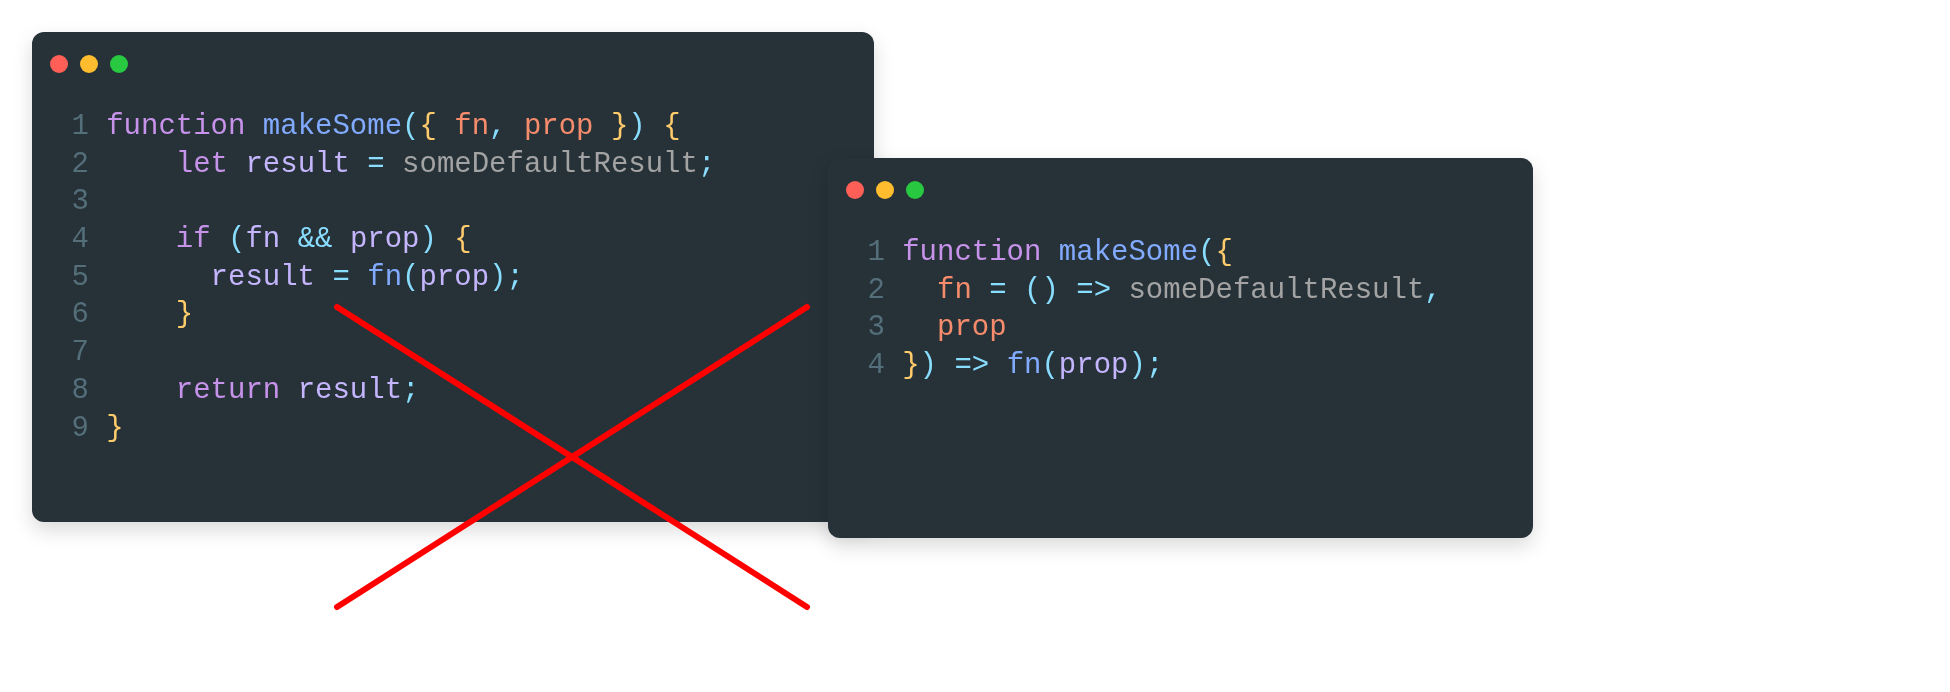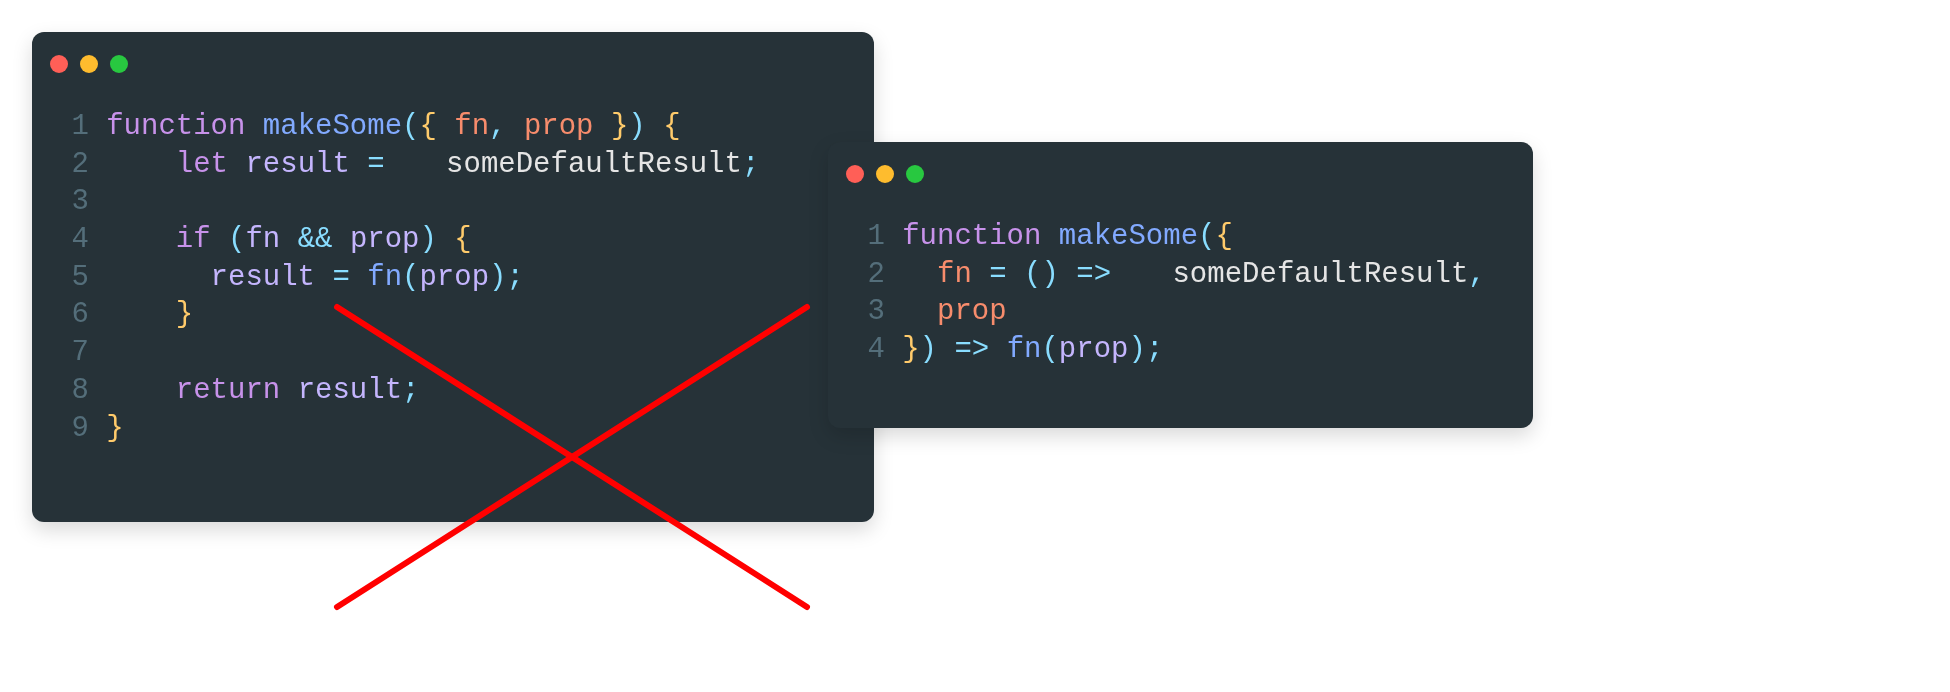--- a/index.html
+++ b/index.html
@@ -55,21 +55,21 @@
     user-select: none;
   }
   .tok      { color: #eeffff; }
   .kw       { color: #c792ea; }  
   .fn       { color: #82aaff; }  
   .id       { color: #c4b5fd; }  
   .param    { color: #f78c6c; }  
   .punct    { color: #89ddff; }  
   .brace    { color: #ffcb6b; }  
   .call     { color: #82aaff; }
-  .var      { color: #e5e5e5; margin-left: 44px; }  
+  .var      { color: #a3a3a3; }  
   .ret      { color: #c792ea; }
 
   .cross {
     position: absolute;
     pointer-events: none;
   }
 
   
   .window.small .code { font-size: 29px; }
 
@@ -86,21 +86,21 @@
       <span class="dot green"></span>
     </div>
     <div class="code" id="code-left"><span class="code-line"><span class="ln">1</span><span class="kw">function</span><span class="tok"> </span><span class="fn">makeSome</span><span class="punct">(</span><span class="brace">{</span><span class="tok"> </span><span class="param">fn</span><span class="punct">,</span><span class="tok"> </span><span class="param">prop</span><span class="tok"> </span><span class="brace">}</span><span class="punct">)</span><span class="tok"> </span><span class="brace">{</span></span><span class="code-line"><span class="ln">2</span><span class="tok">    </span><span class="kw">let</span><span class="tok"> </span><span class="id">result</span><span class="tok"> </span><span class="punct">=</span><span class="tok"> </span><span class="var">someDefaultResult</span><span class="punct">;</span></span><span class="code-line"><span class="ln">3</span><span class="tok"></span></span><span class="code-line"><span class="ln">4</span><span class="tok">    </span><span class="kw">if</span><span class="tok"> </span><span class="punct">(</span><span class="id">fn</span><span class="tok"> </span><span class="punct">&amp;&amp;</span><span class="tok"> </span><span class="id">prop</span><span class="punct">)</span><span class="tok"> </span><span class="brace">{</span></span><span class="code-line"><span class="ln">5</span><span class="tok">      </span><span class="id">result</span><span class="tok"> </span><span class="punct">=</span><span class="tok"> </span><span class="call">fn</span><span class="punct">(</span><span class="id">prop</span><span class="punct">)</span><span class="punct">;</span></span><span class="code-line"><span class="ln">6</span><span class="tok">    </span><span class="brace">}</span></span><span class="code-line"><span class="ln">7</span><span class="tok"></span></span><span class="code-line"><span class="ln">8</span><span class="tok">    </span><span class="ret">return</span><span class="tok"> </span><span class="id">result</span><span class="punct">;</span></span><span class="code-line"><span class="ln">9</span><span class="brace">}</span></span></div>
 
     <svg class="cross" style="left:300px; top:270px;" width="480" height="310" viewBox="0 0 480 310">
       <line x1="5" y1="5" x2="475" y2="305" stroke="#ff0000" stroke-width="6" stroke-linecap="round"></line>
       <line x1="5" y1="305" x2="475" y2="5" stroke="#ff0000" stroke-width="6" stroke-linecap="round"></line>
     </svg>
   </div>
 
-  <div class="window small" style="left:828px; top:142px; width:705px; height:286px;">
+  <div class="window small" style="left:828px; top:158px; width:705px; height:380px;">
     <div class="titlebar">
       <span class="dot red"></span>
       <span class="dot yellow"></span>
       <span class="dot green"></span>
     </div>
     <div class="code" id="code-right"><span class="code-line"><span class="ln">1</span><span class="kw">function</span><span class="tok"> </span><span class="fn">makeSome</span><span class="punct">(</span><span class="brace">{</span></span><span class="code-line"><span class="ln">2</span><span class="tok">  </span><span class="param">fn</span><span class="tok"> </span><span class="punct">=</span><span class="tok"> </span><span class="punct">()</span><span class="tok"> </span><span class="punct">=&gt;</span><span class="tok"> </span><span class="var">someDefaultResult</span><span class="punct">,</span></span><span class="code-line"><span class="ln">3</span><span class="tok">  </span><span class="param">prop</span></span><span class="code-line"><span class="ln">4</span><span class="brace">}</span><span class="punct">)</span><span class="tok"> </span><span class="punct">=&gt;</span><span class="tok"> </span><span class="call">fn</span><span class="punct">(</span><span class="id">prop</span><span class="punct">)</span><span class="punct">;</span></span></div>
   </div>
 
 </div>
 

